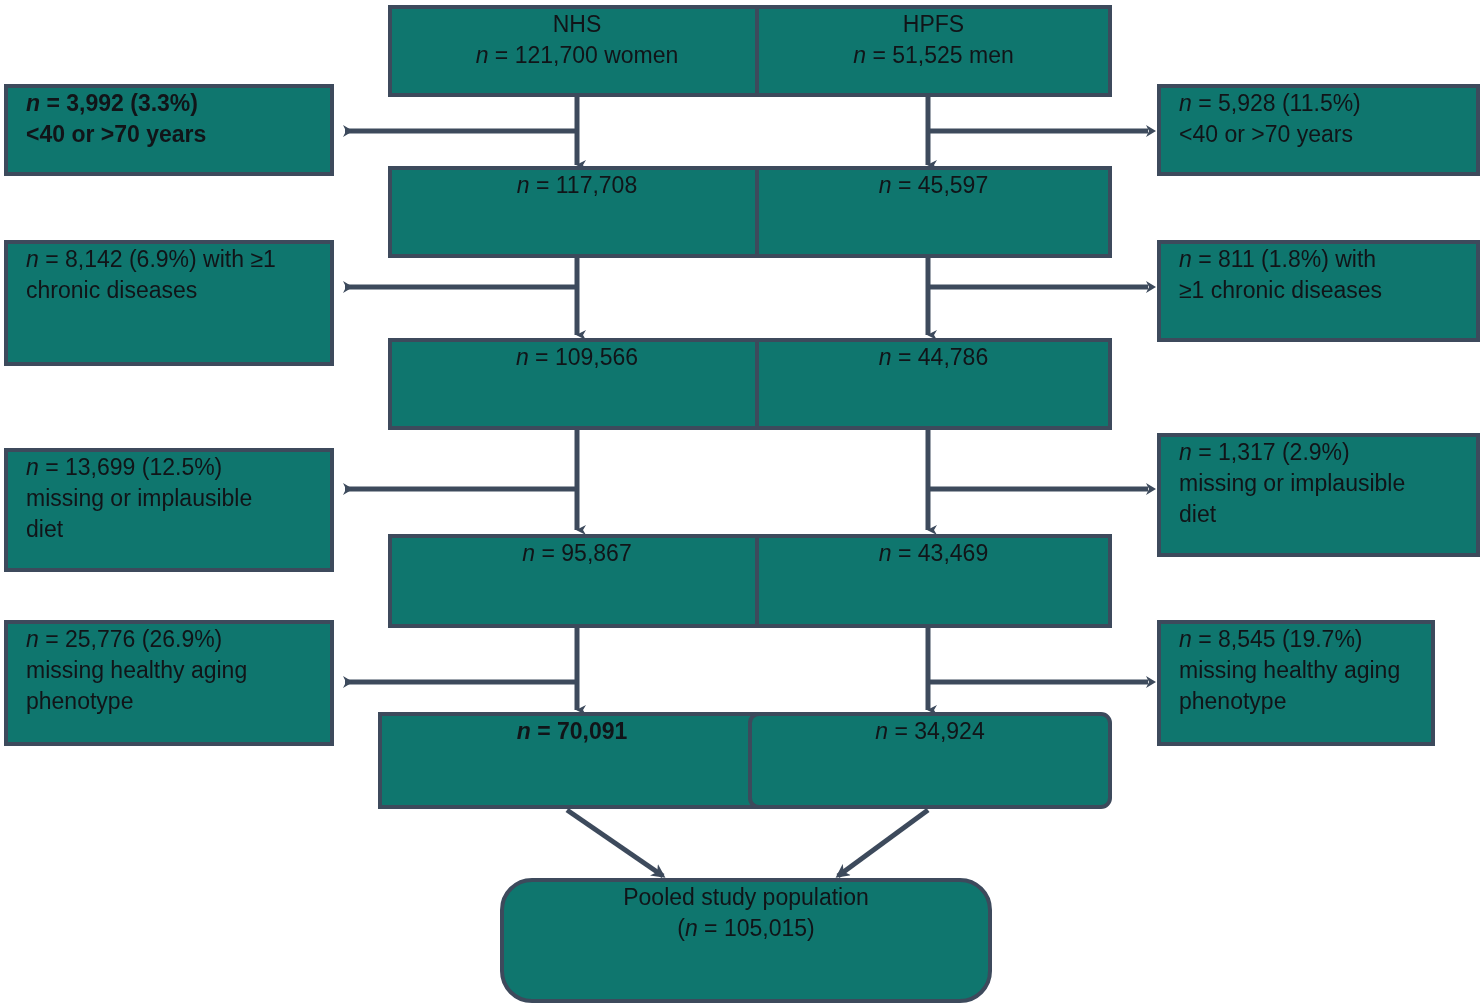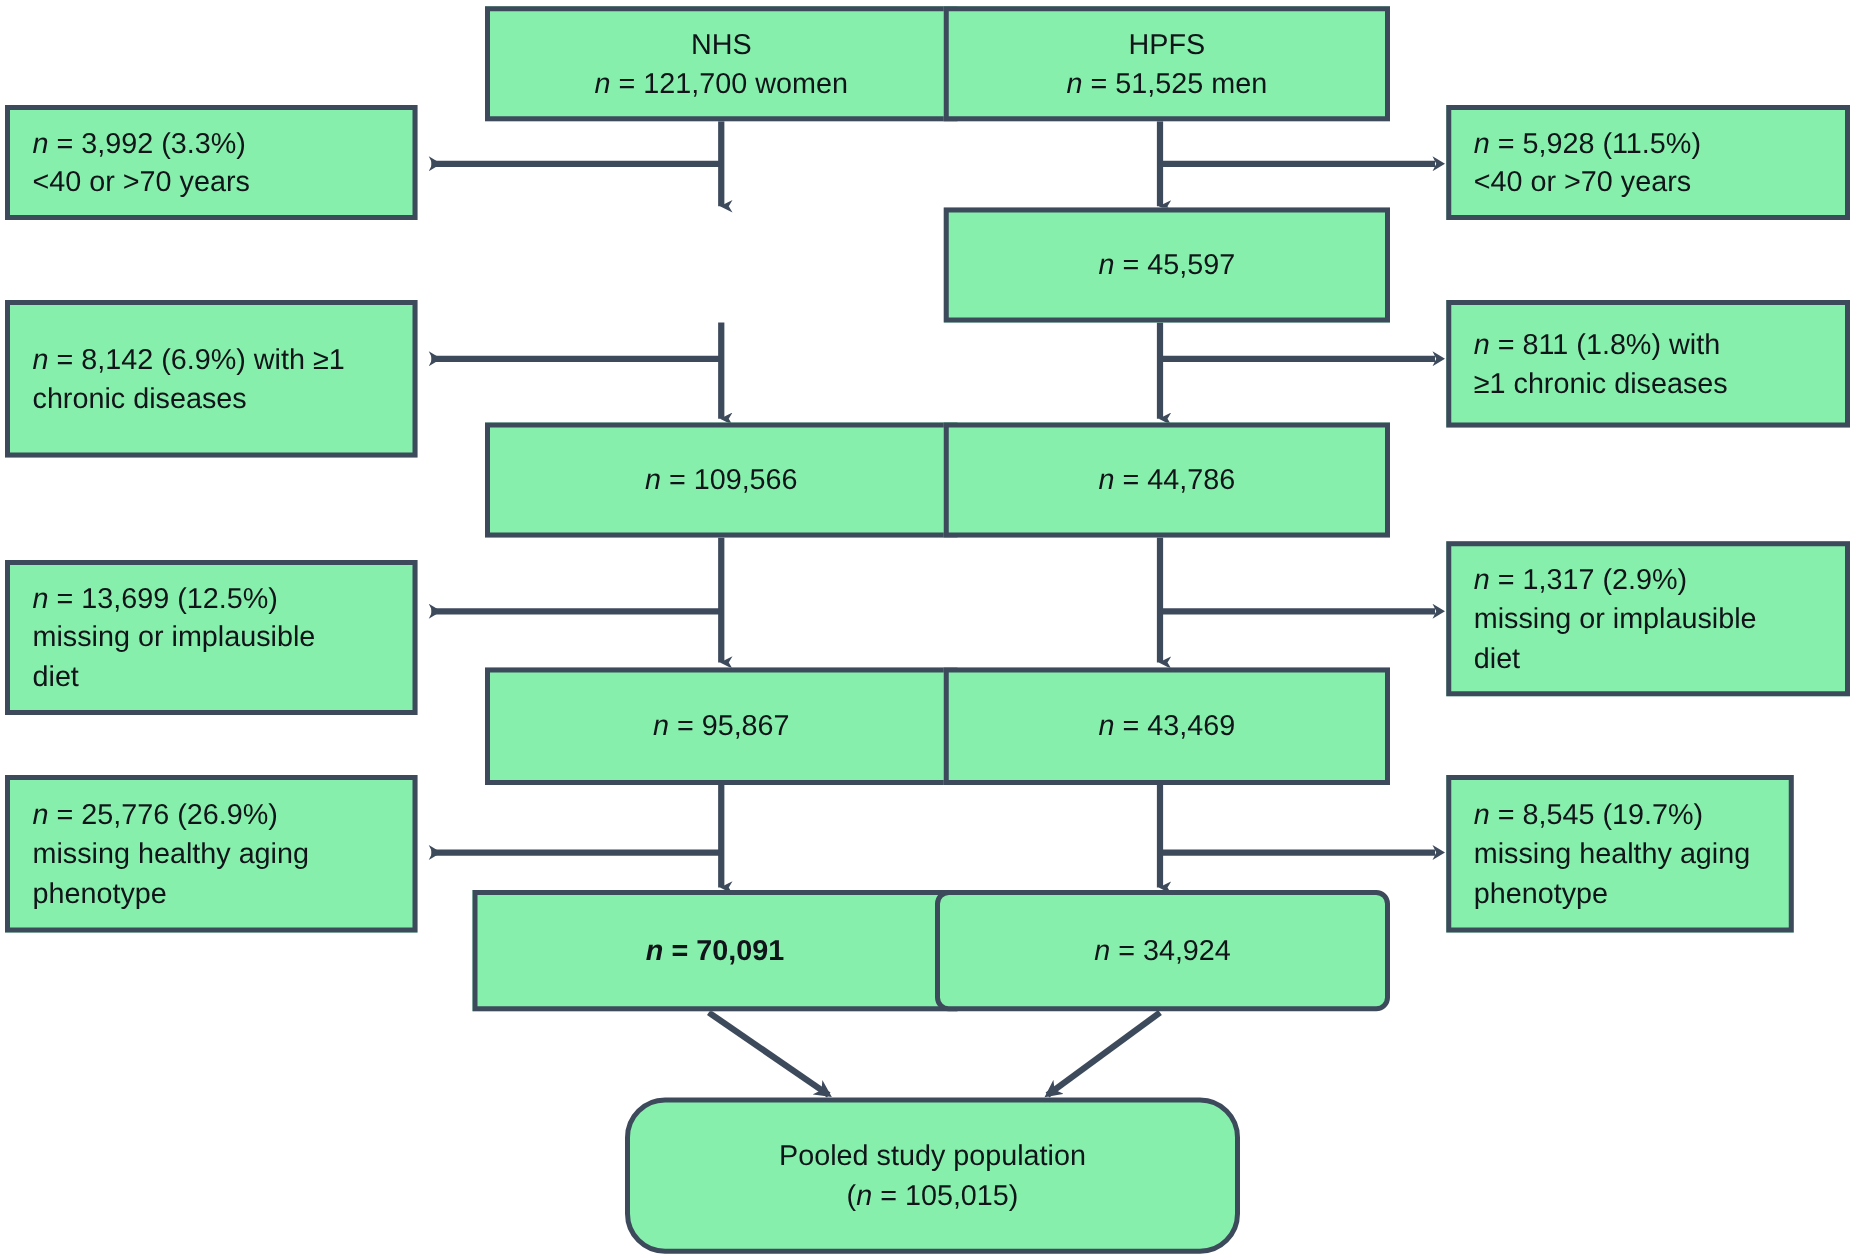--- a/index.html
+++ b/index.html
@@ -14,23 +14,22 @@
     position: relative;
     width: 1484px;
     height: 1005px;
     background: #ffffff;
     overflow: hidden;
   }
   .box {
     position: absolute;
     box-sizing: border-box;
     border: 4px solid #3d4a5c;
-    background: #86efac;
+    background: #0f766e;
     display: flex;
-    align-items: center;
     z-index: 3;
   }
   .box .txt {
     display: block;
     width: 100%;
     color: #111418;
     font-size: 23px;
     line-height: 1.35;
     white-space: pre-line;
   }
@@ -106,28 +105,31 @@
   </svg>
 
   <div class="box center" style="left:388px; top:5px; width:378px; height:92px;">
     <span class="txt"><span>NHS</span><br><i>n</i> <span>= 121,700 women</span></span>
   </div>
 
   <div class="box center" style="left:755px; top:5px; width:357px; height:92px;">
     <span class="txt"><span>HPFS</span><br><i>n</i> <span>= 51,525 men</span></span>
   </div>
 
-  <div class="box side" style="left:4px; top:84px; width:330px; height:92px;">
+  <div class="box side" style="left:4px; top:84px; width:330px; height:92px;font-weight:bold;">
     <span class="txt"><i>n</i> <span>= 3,992 (3.3%)</span><br><span>&lt;40 or &gt;70 years</span></span>
   </div>
 
   <div class="box side" style="left:1157px; top:84px; width:323px; height:92px;">
     <span class="txt"><i>n</i> <span>= 5,928 (11.5%)</span><br><span>&lt;40 or &gt;70 years</span></span>
   </div>
 
+  <div class="box center" style="left:388px; top:166px; width:378px; height:92px;">
+    <span class="txt"><i>n</i> <span>= 117,708</span></span>
+  </div>
 
   <div class="box center" style="left:755px; top:166px; width:357px; height:92px;">
     <span class="txt"><i>n</i> <span>= 45,597</span></span>
   </div>
 
   <div class="box side" style="left:4px; top:240px; width:330px; height:126px;">
     <span class="txt"><i>n</i> <span>= 8,142 (6.9%) with ≥1</span><br><span>chronic diseases</span></span>
   </div>
 
   <div class="box side" style="left:1157px; top:240px; width:323px; height:102px;">

